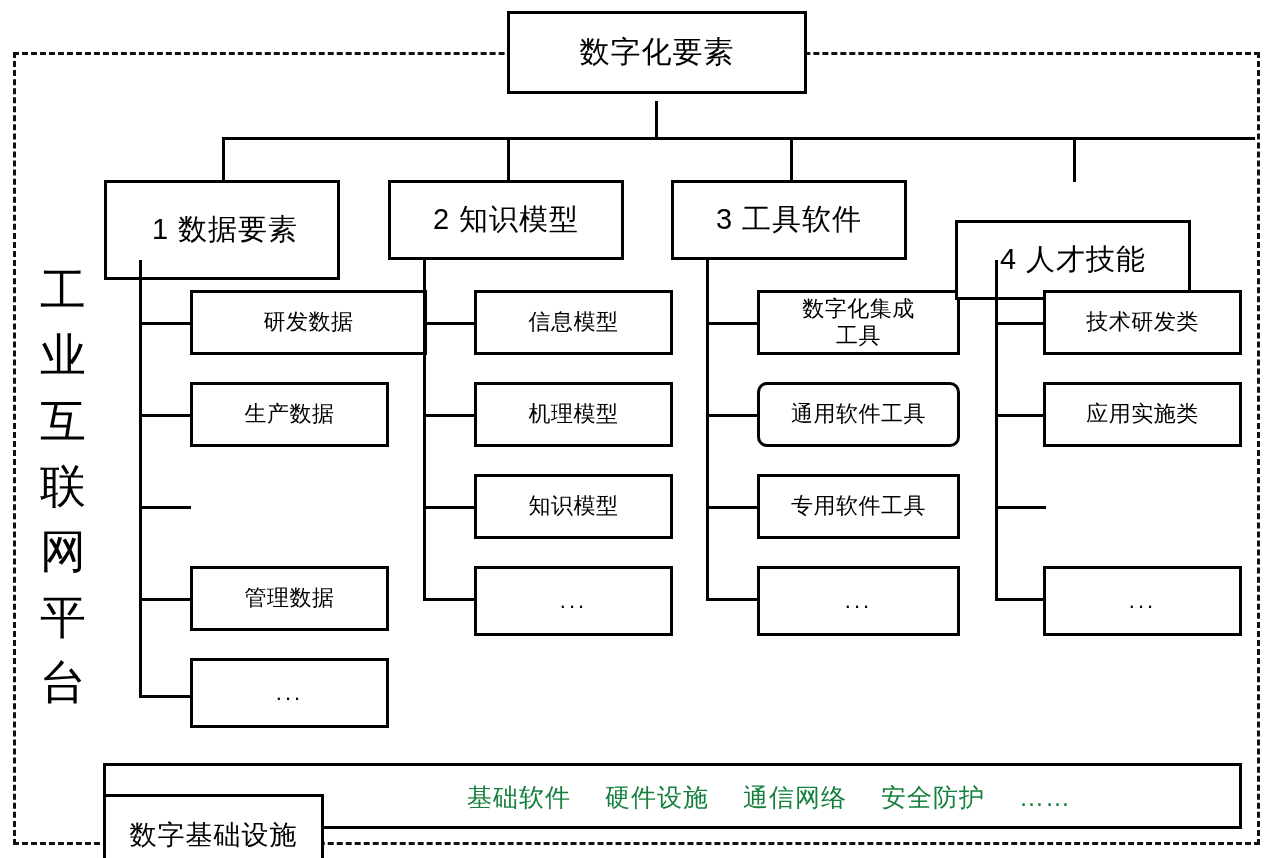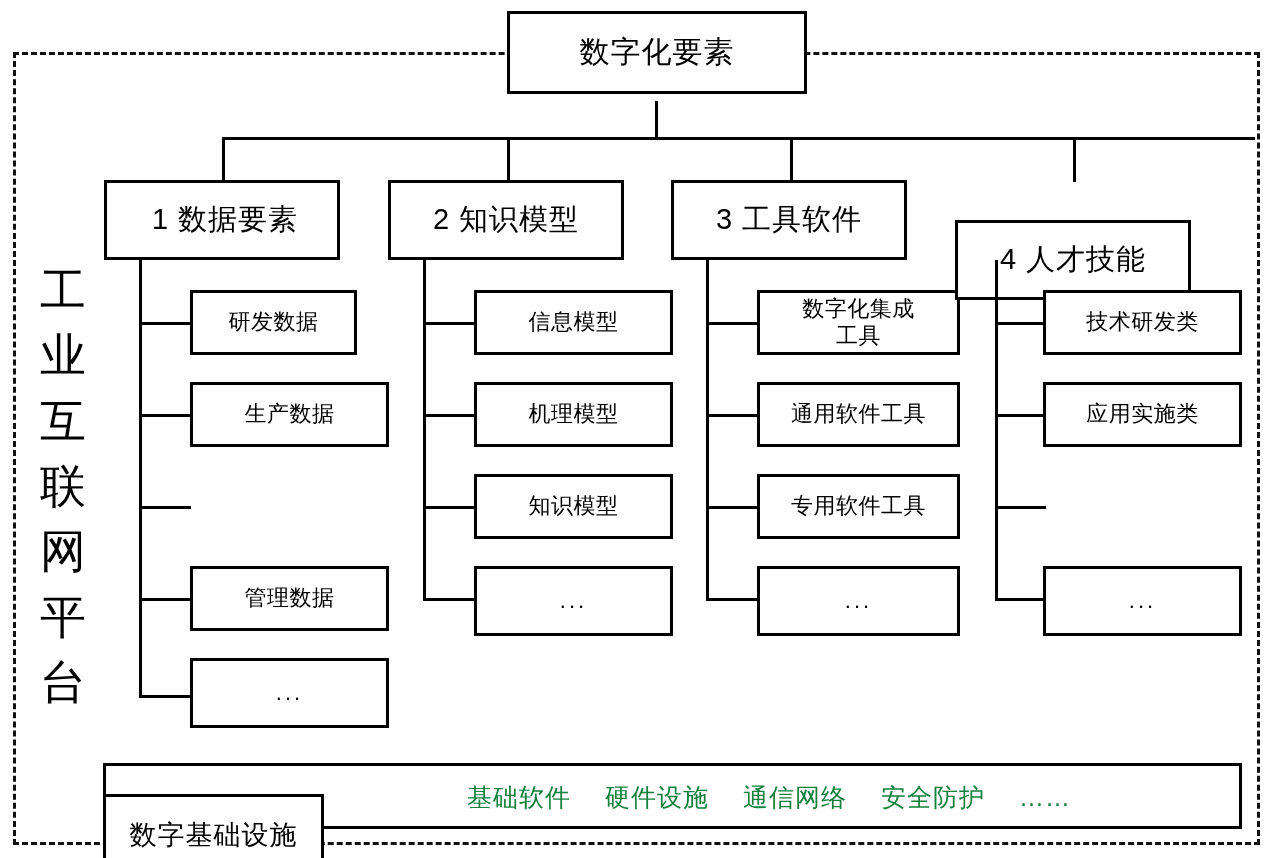--- a/index.html
+++ b/index.html
@@ -130,25 +130,25 @@
 
   <div class="box root" style="left:507px; top:11px; width:300px; height:83px;">数字化要素</div>
 
   <div class="ln-v" style="left:655px; top:101px; height:38px;"></div>
   <div class="ln-h" style="left:222px; top:137px; width:1033px;"></div>
   <div class="ln-v" style="left:222px; top:137px; height:45px;"></div>
   <div class="ln-v" style="left:507px; top:137px; height:45px;"></div>
   <div class="ln-v" style="left:790px; top:137px; height:45px;"></div>
   <div class="ln-v" style="left:1073px; top:137px; height:45px;"></div>
 
-  <div class="box cat" style="left:104px; top:180px; width:236px; height:80px;padding-left:6px;">1 数据要素</div>
+  <div class="box cat" style="left:104px; top:180px; width:236px; height:100px;padding-left:6px;">1 数据要素</div>
   <div class="ln-v" style="left:139px; top:260px; height:438px;"></div>
 
   <div class="ln-h" style="left:139px; top:322px; width:52px;"></div>
-  <div class="box leaf" style="left:190px; top:290px; width:167px; height:65px;">研发数据</div>
+  <div class="box leaf" style="left:190px; top:290px; width:237px; height:65px;">研发数据</div>
 
   <div class="ln-h" style="left:139px; top:414px; width:52px;"></div>
   <div class="box leaf" style="left:190px; top:382px; width:199px; height:65px;">生产数据</div>
 
   <div class="ln-h" style="left:139px; top:506px; width:52px;"></div>
 
   <div class="ln-h" style="left:139px; top:598px; width:52px;"></div>
   <div class="box leaf" style="left:190px; top:566px; width:199px; height:65px;">管理数据</div>
 
   <div class="ln-h" style="left:139px; top:695px; width:52px;"></div>
@@ -174,21 +174,21 @@
 
   <div class="ln-h" style="left:706px; top:322px; width:52px;"></div>
   <div class="box leaf" style="left:757px; top:290px; width:203px; height:65px;">
     <div>
       <div>数字化集成</div>
       <div>工具</div>
     </div>
   </div>
 
   <div class="ln-h" style="left:706px; top:414px; width:52px;"></div>
-  <div class="box leaf" style="left:757px; top:382px; width:203px; height:65px;">通用软件工具</div>
+  <div class="box leaf" style="left:757px; top:382px; width:203px; height:65px;border-radius:10px;">通用软件工具</div>
 
   <div class="ln-h" style="left:706px; top:506px; width:52px;"></div>
   <div class="box leaf" style="left:757px; top:474px; width:203px; height:65px;">专用软件工具</div>
 
   <div class="ln-h" style="left:706px; top:598px; width:52px;"></div>
   <div class="box leaf ellipsis" style="left:757px; top:566px; width:203px; height:70px;">...</div>
 
   <div class="box cat" style="left:955px; top:180px; width:236px; height:80px;margin-top:40px;">4 人才技能</div>
   <div class="ln-v" style="left:995px; top:260px; height:341px;"></div>
 

